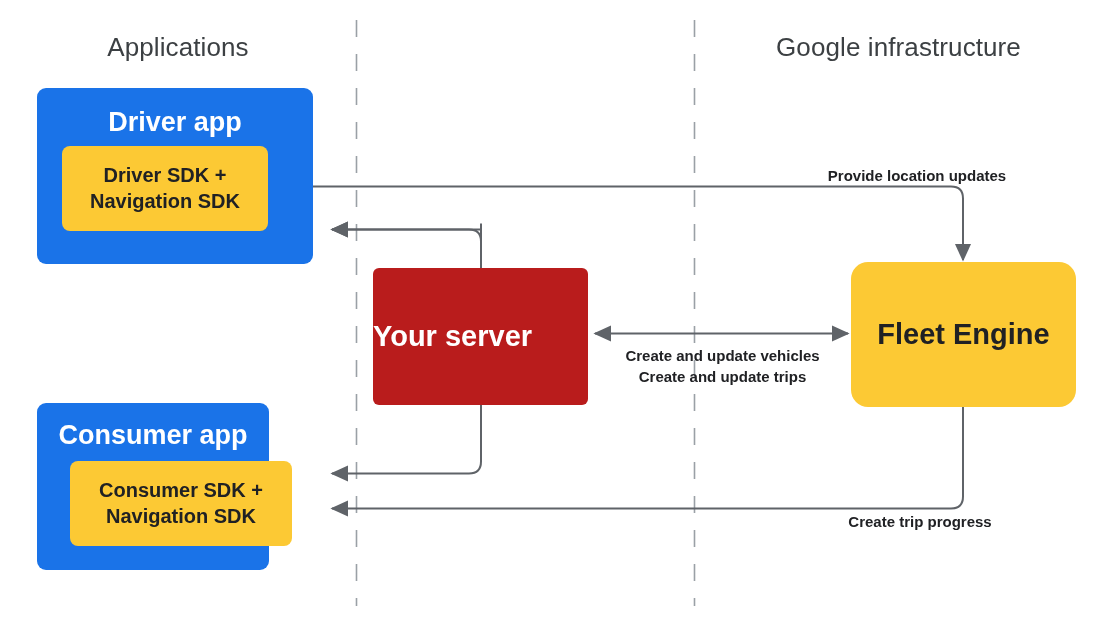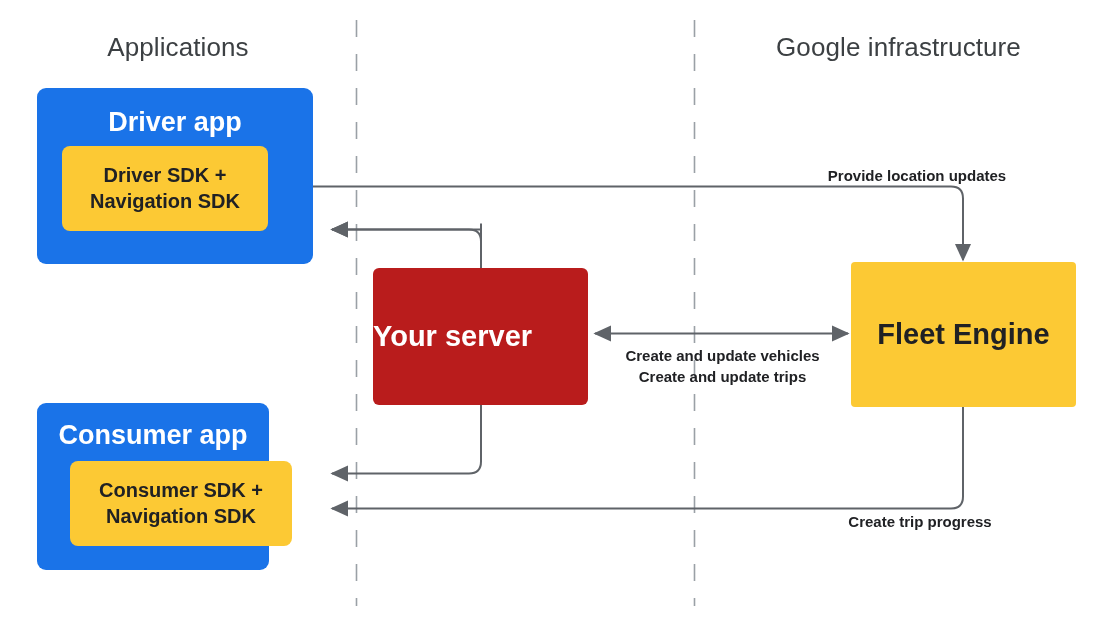--- a/index.html
+++ b/index.html
@@ -59,21 +59,21 @@
   }
   .serverbox span{
     color:#ffffff;
     font-size:29px;
     font-weight:bold;
     white-space:nowrap;
   }
   .enginebox{
     position:absolute;
     background:#FCC934;
-    border-radius:4px;
+    border-radius:17px;
     display:flex;
     align-items:center;
     justify-content:center;
   }
   .enginebox span{
     color:#202124;
     font-size:29px;
     font-weight:bold;
     white-space:nowrap;
   }

